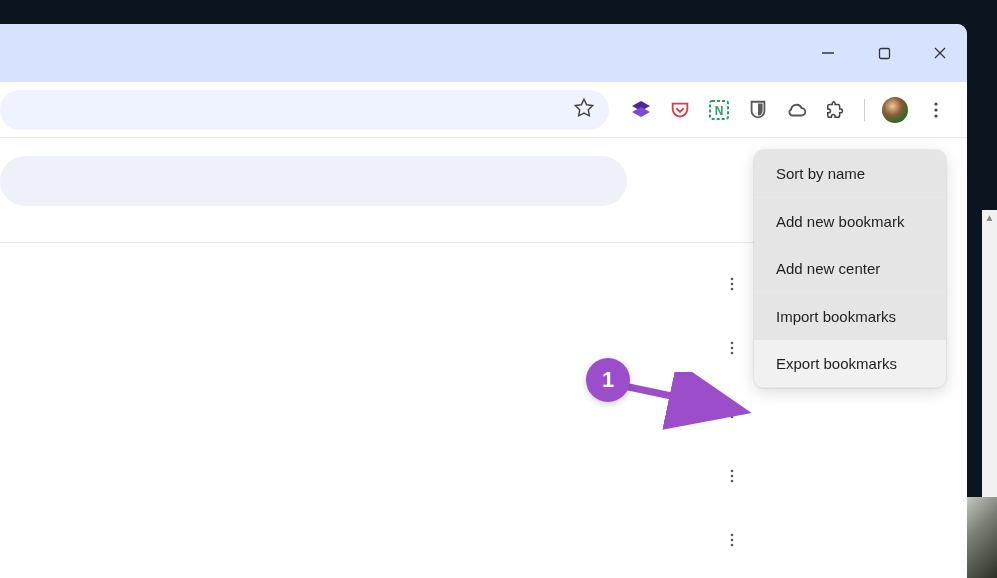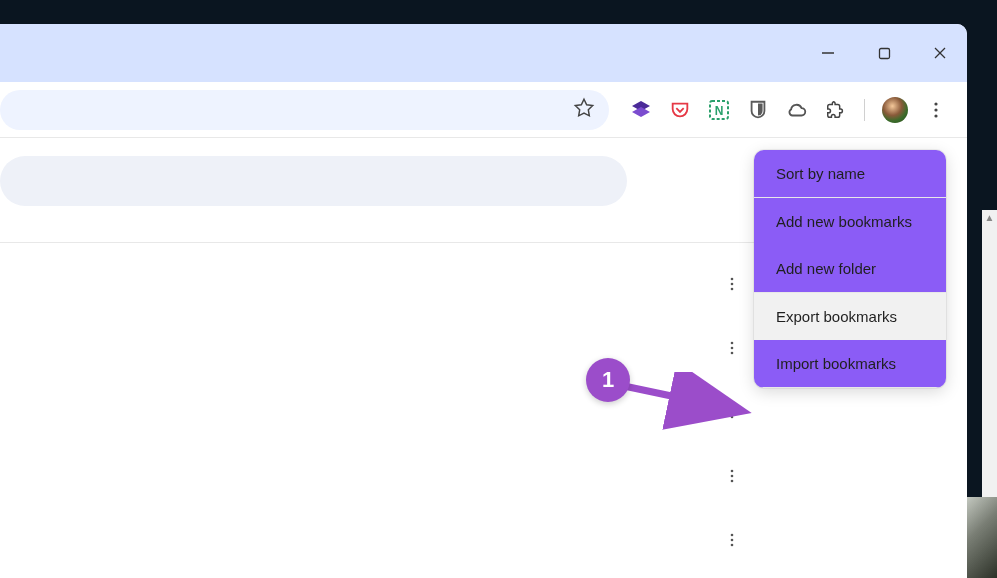--- a/index.html
+++ b/index.html
@@ -116,21 +116,21 @@
       display: flex;
       align-items: center;
       justify-content: center;
       color: #555;
     }
     .context-menu {
       position: absolute;
       top: 150px;
       left: 754px;
       width: 192px;
-      background: #8b5cf6;
+      background: #e5e5e5;
       border-radius: 10px;
       box-shadow: 0 4px 16px rgba(0,0,0,0.15), 0 0 0 1px rgba(0,0,0,0.05);
       overflow: hidden;
       z-index: 10;
     }
     .menu-item {
       padding: 15px 22px;
       font-size: 15px;
       color: #1f1f1f;
       cursor: pointer;
@@ -327,25 +327,25 @@
 
 <div class="scrollbar-right">
   <div class="scrollbar-arrow">▲</div>
 </div>
 
 <div class="right-edge"></div>
 
 <div class="context-menu">
   <div class="menu-item">Sort by name</div>
   <div class="menu-divider"></div>
-  <div class="menu-item">Add new bookmarks</div>
-  <div class="menu-item">Add new folder</div>
+  <div class="menu-item">Add new bookmark</div>
+  <div class="menu-item">Add new center</div>
   <div class="menu-divider"></div>
+  <div class="menu-item">Import bookmarks</div>
   <div class="menu-item hovered">Export bookmarks</div>
-  <div class="menu-item">Import bookmarks</div>
   <div class="menu-divider"></div>
 </div>
 
 <div class="annotation-badge-ring"></div>
 <div class="annotation-badge">1</div>
 <svg class="annotation-arrow" width="170" height="60" viewBox="0 0 170 60">
   <defs>
     <marker id="ah" markerWidth="14" markerHeight="14" refX="10" refY="5" orient="auto">
       <path d="M0 0 L12 5 L0 10 Z" fill="#9b4dca"></path>
     </marker>

